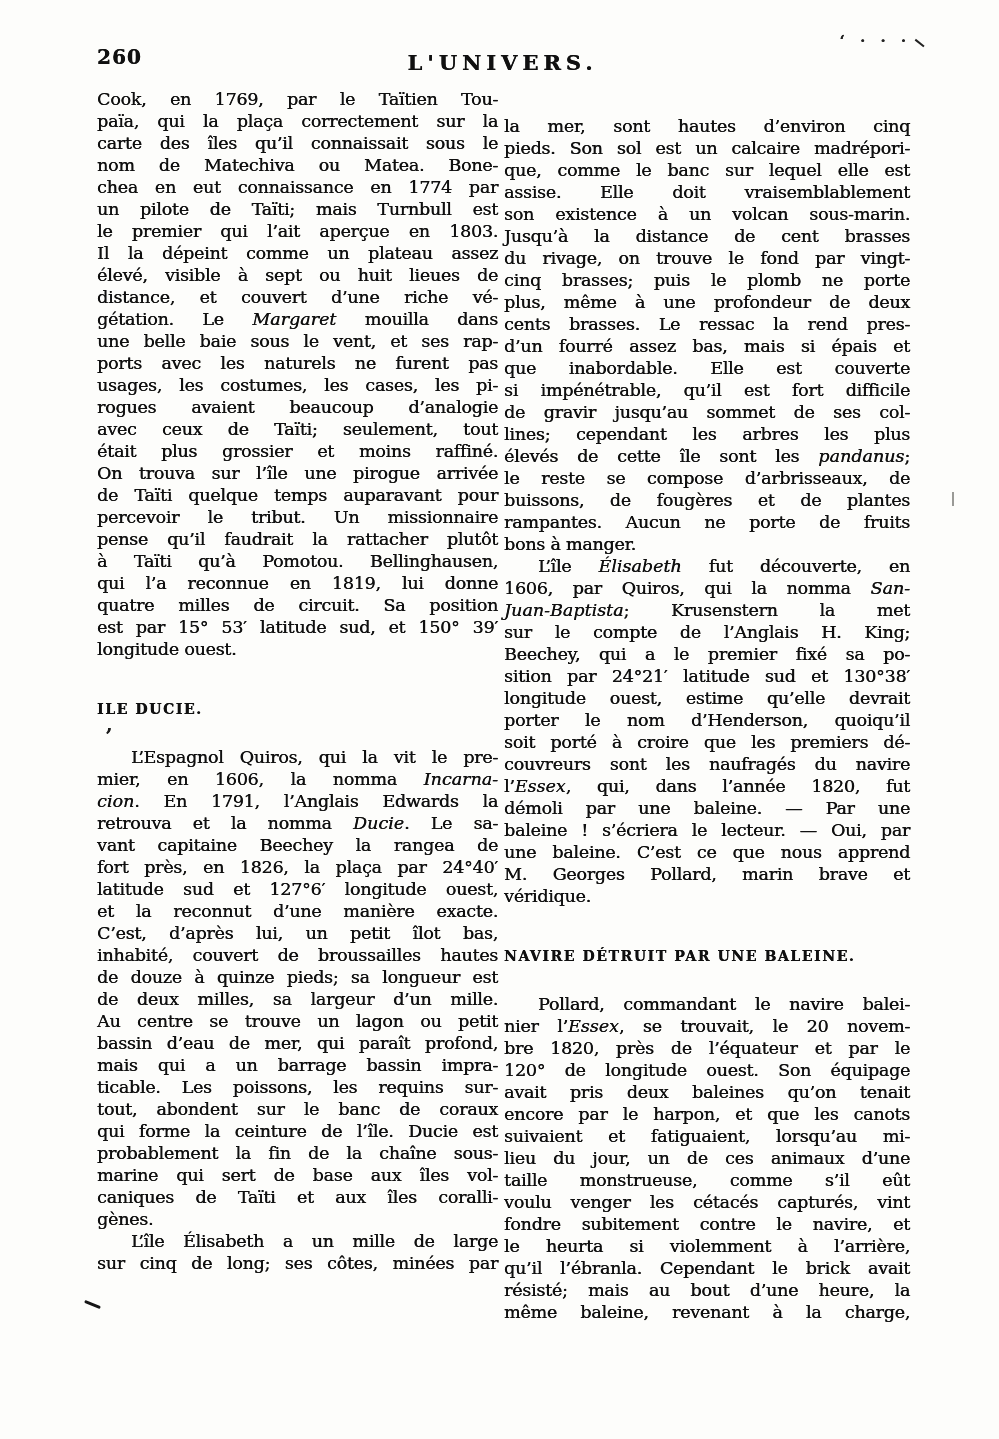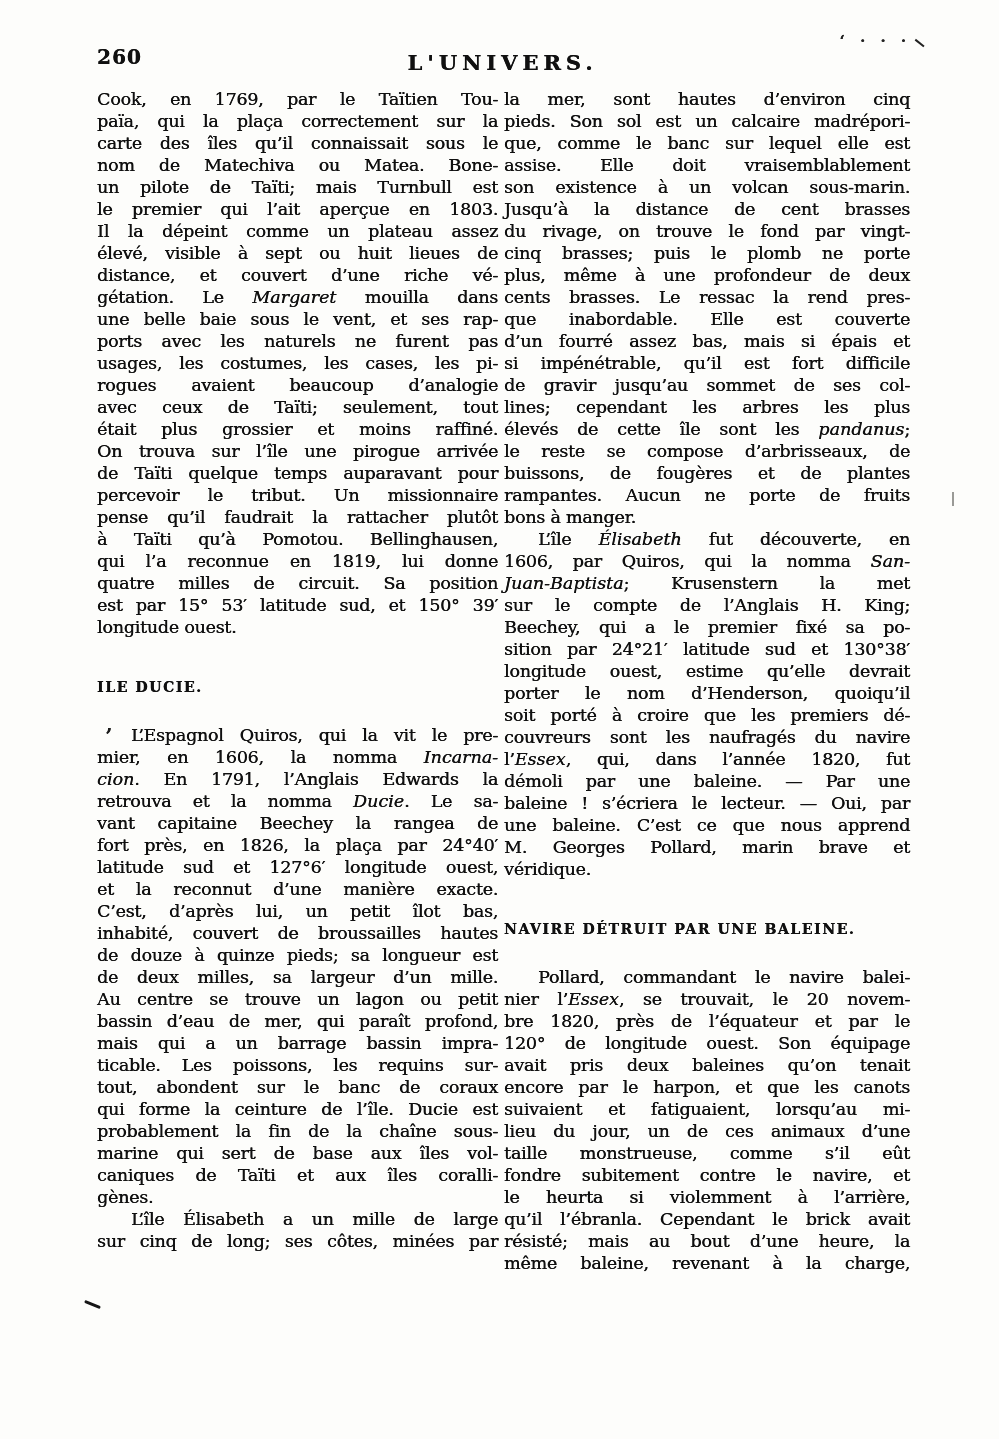--- a/index.html
+++ b/index.html
@@ -57,21 +57,21 @@
   }
 
   .column {
     position: absolute;
     top: 88px;
     font-size: 17.5px;
     line-height: 22px;
     letter-spacing: -0.25px;
   }
   .col-left  { left: 97px;  width: 401px; }
-  .col-right { left: 504px; width: 406px; }
+  .col-right { left: 504px; width: 406px; margin-top: 27px; }
 
   .tline {
     text-align: justify;
     text-align-last: justify;
     white-space: normal;
   }
   .para .tline:last-child { text-align-last: left; }
   .para.jlast .tline:last-child { text-align-last: justify; }
   .para.indent .tline:first-child { text-indent: 34px; }
 
@@ -123,20 +123,21 @@
   <div class="running-title">L'UNIVERS.</div>
 
   <div class="corner-marks"><span>‘ · · ·</span><span class="stroke"></span></div>
 
   <div class="column col-left">
       <div class="para">
         <div class="tline">Cook, en 1769, par le Taïtien Tou-</div>
         <div class="tline">païa, qui la plaça correctement sur la</div>
         <div class="tline">carte des îles qu’il connaissait sous le</div>
         <div class="tline">nom de Matechiva ou Matea. Bone-</div>
+        <div class="tline">chea en eut connaissance en 1774 par</div>
         <div class="tline">un pilote de Taïti; mais Turnbull est</div>
         <div class="tline">le premier qui l’ait aperçue en 1803.</div>
         <div class="tline">Il la dépeint comme un plateau assez</div>
         <div class="tline">élevé, visible à sept ou huit lieues de</div>
         <div class="tline">distance, et couvert d’une riche vé-</div>
         <div class="tline">gétation. Le <i>Margaret</i> mouilla dans</div>
         <div class="tline">une belle baie sous le vent, et ses rap-</div>
         <div class="tline">ports avec les naturels ne furent pas</div>
         <div class="tline">usages, les costumes, les cases, les pi-</div>
         <div class="tline">rogues avaient beaucoup d’analogie</div>
@@ -188,22 +189,22 @@
         <div class="tline">la mer, sont hautes d’environ cinq</div>
         <div class="tline">pieds. Son sol est un calcaire madrépori-</div>
         <div class="tline">que, comme le banc sur lequel elle est</div>
         <div class="tline">assise. Elle doit vraisemblablement</div>
         <div class="tline">son existence à un volcan sous-marin.</div>
         <div class="tline">Jusqu’à la distance de cent brasses</div>
         <div class="tline">du rivage, on trouve le fond par vingt-</div>
         <div class="tline">cinq brasses; puis le plomb ne porte</div>
         <div class="tline">plus, même à une profondeur de deux</div>
         <div class="tline">cents brasses. Le ressac la rend pres-</div>
+        <div class="tline">d’un fourré assez bas, mais si épais et</div>
         <div class="tline">que inabordable. Elle est couverte</div>
-        <div class="tline">d’un fourré assez bas, mais si épais et</div>
         <div class="tline">si impénétrable, qu’il est fort difficile</div>
         <div class="tline">de gravir jusqu’au sommet de ses col-</div>
         <div class="tline">lines; cependant les arbres les plus</div>
         <div class="tline">élevés de cette île sont les <i>pandanus</i>;</div>
         <div class="tline">le reste se compose d’arbrisseaux, de</div>
         <div class="tline">buissons, de fougères et de plantes</div>
         <div class="tline">rampantes. Aucun ne porte de fruits</div>
         <div class="tline">bons à manger.</div>
       </div>
       <div class="para indent">
@@ -228,20 +229,21 @@
       <div class="para indent jlast">
         <div class="tline">Pollard, commandant le navire balei-</div>
         <div class="tline">nier l’<i>Essex</i>, se trouvait, le 20 novem-</div>
         <div class="tline">bre 1820, près de l’équateur et par le</div>
         <div class="tline">120° de longitude ouest. Son équipage</div>
         <div class="tline">avait pris deux baleines qu’on tenait</div>
         <div class="tline">encore par le harpon, et que les canots</div>
         <div class="tline">suivaient et fatiguaient, lorsqu’au mi-</div>
         <div class="tline">lieu du jour, un de ces animaux d’une</div>
         <div class="tline">taille monstrueuse, comme s’il eût</div>
+        <div class="tline">voulu venger les cétacés capturés, vint</div>
         <div class="tline">fondre subitement contre le navire, et</div>
         <div class="tline">le heurta si violemment à l’arrière,</div>
         <div class="tline">qu’il l’ébranla. Cependant le brick avait</div>
         <div class="tline">résisté; mais au bout d’une heure, la</div>
         <div class="tline">même baleine, revenant à la charge,</div>
       </div>
     </div>
 
   <div class="stray-comma">,</div>
 

